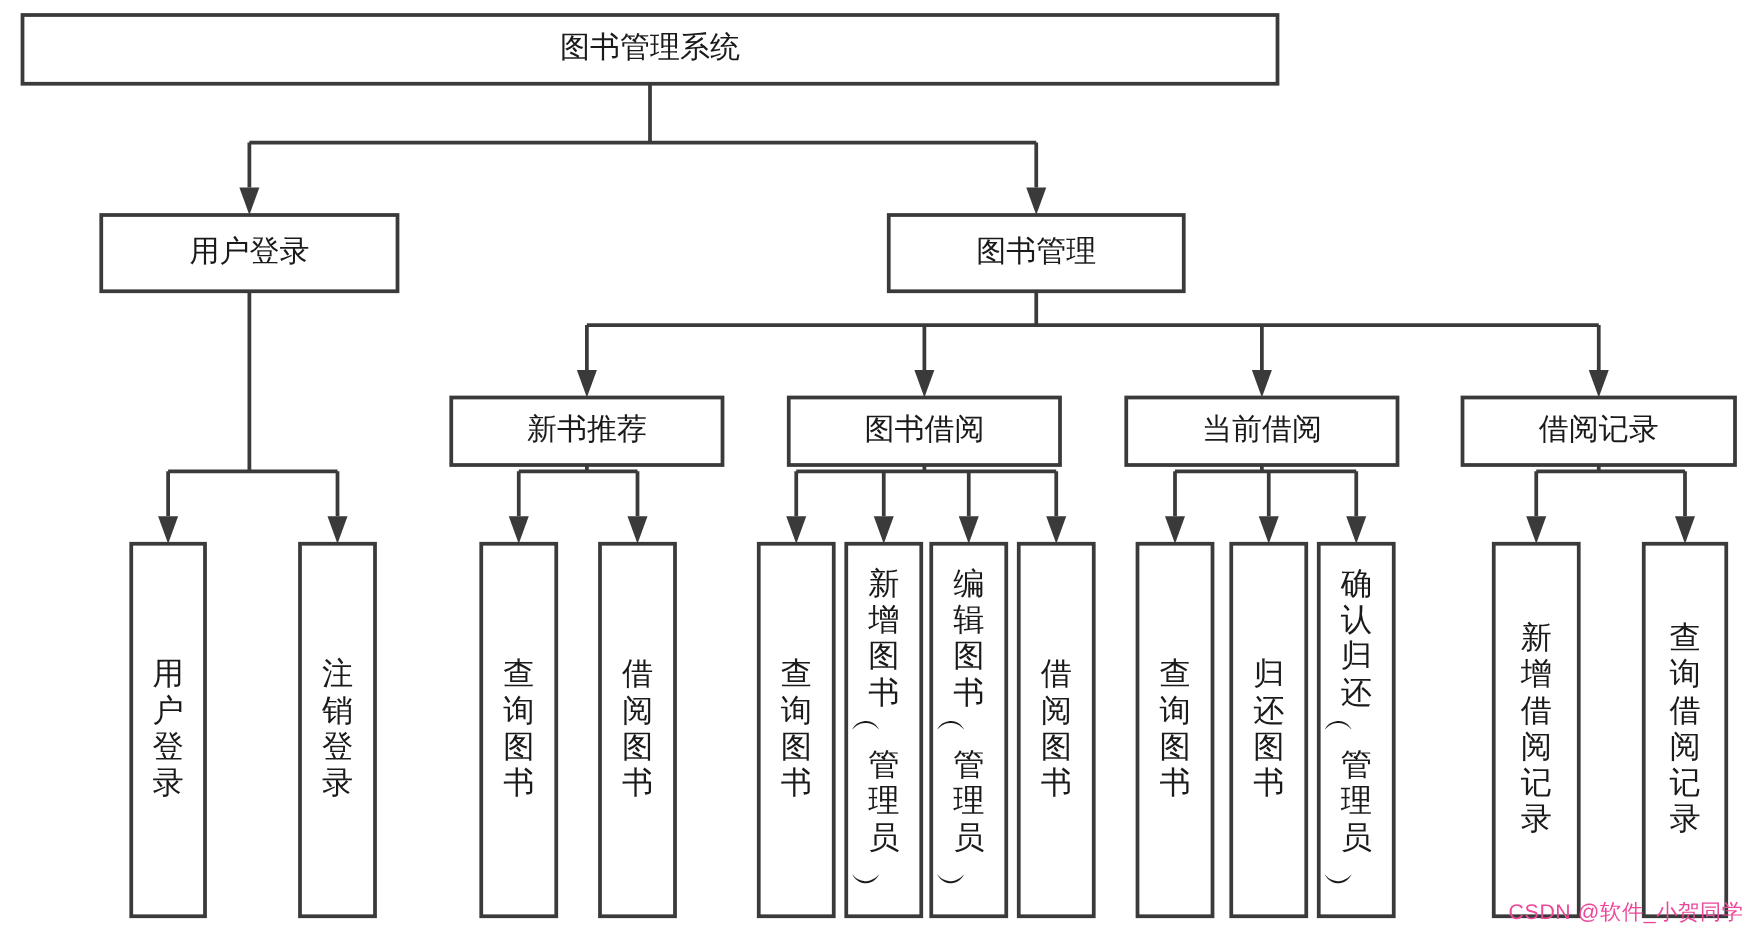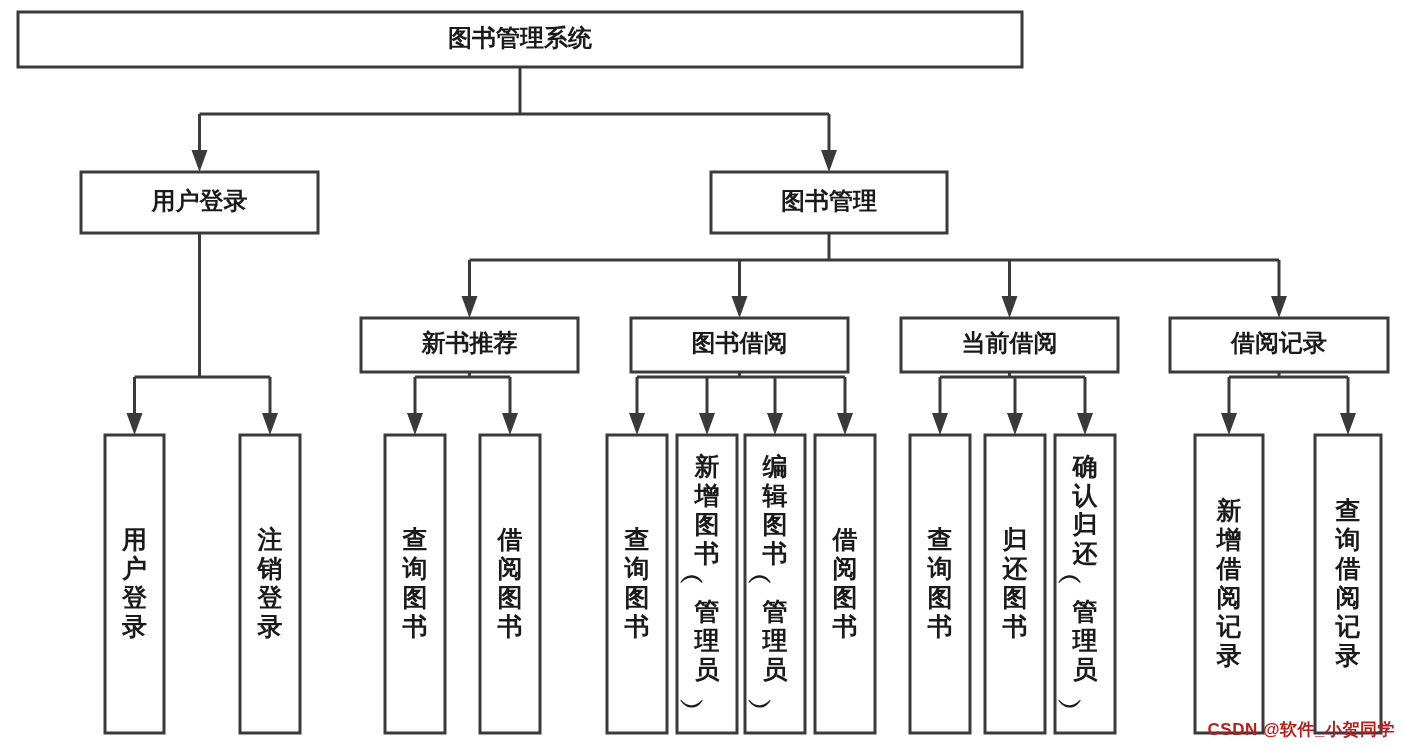--- a/index.html
+++ b/index.html
@@ -1,38 +1,38 @@
 <!DOCTYPE html>
 <html><head>
 <meta charset="utf-8">
 <style>
   html,body{margin:0;padding:0;background:#ffffff;}
   body{
     font-family:"Liberation Sans","DejaVu Sans",sans-serif;
     width:1405px;height:747px;overflow:hidden;
   }
-  #stage{position:relative;width:1405px;height:747px;background:#ffffff;font-weight:bold;}
+  #stage{position:relative;width:1405px;height:747px;background:#ffffff;}
   svg#chart{position:absolute;left:0;top:0;width:1405px;height:747px;display:block;}
   .node-rect{fill:#ffffff;stroke:#3a3a3a;stroke-width:3;}
   .node-label{
     font-family:"Liberation Sans","DejaVu Sans",sans-serif;
     fill:#1a1a1a;
     text-anchor:middle;
     dominant-baseline:middle;
   }
   .label-h{font-size:24px;}
   .label-v{font-size:25px;}
   .connector{stroke:#3a3a3a;stroke-width:3;fill:none;}
   .arrowhead{fill:#3a3a3a;stroke:none;}
   .watermark{
     position:absolute;
     right:10px;bottom:6px;
     font-family:"Liberation Sans","DejaVu Sans",sans-serif;
     font-size:17px;
-    color:#b91c1c;
+    color:#ec4899;
     letter-spacing:0.5px;
     white-space:nowrap;
     pointer-events:none;
   }
 </style>
 </head>
 <body>
 
 <div id="stage">
   <svg id="chart" viewBox="0 0 1405 747">

